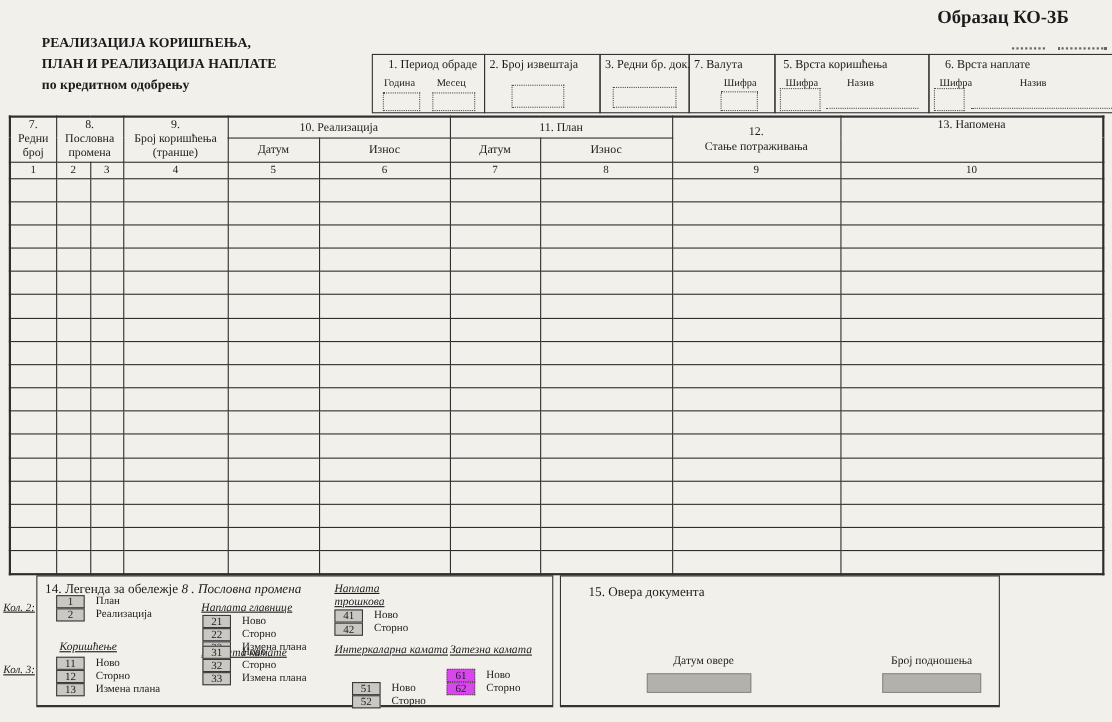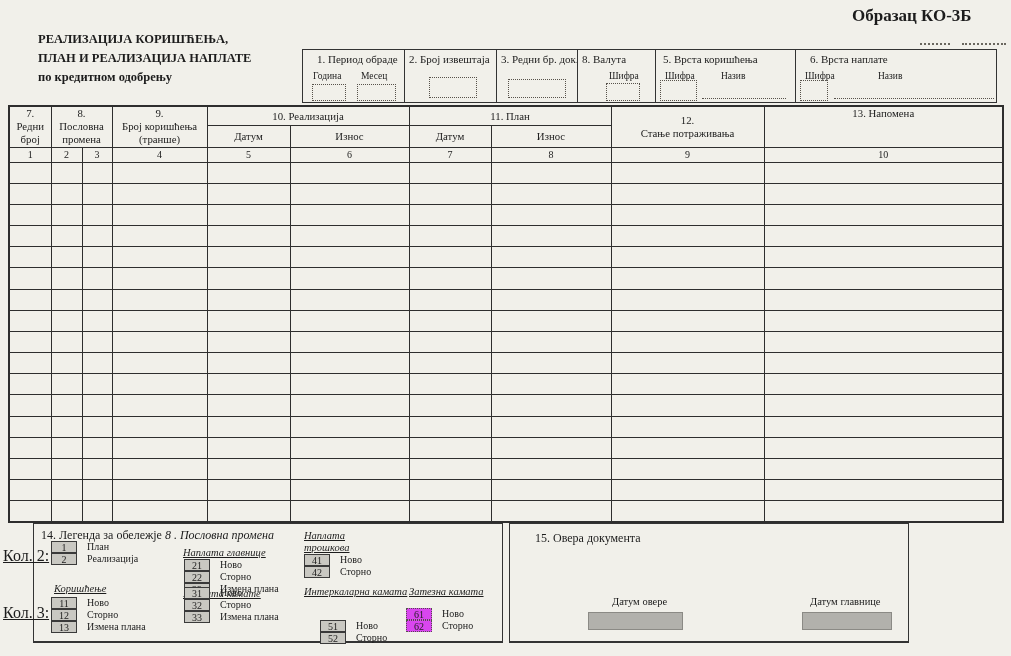--- a/index.html
+++ b/index.html
@@ -40,58 +40,58 @@
   .certbox{position:absolute;left:509px;top:523px;width:400px;height:120px;border:1px solid #333;border-bottom-width:2px;box-sizing:border-box;text-align:right;}
   .leg-title{position:absolute;left:7px;top:4px;font-size:12px;white-space:nowrap;}
   .leg-title .it{font-style:italic;}
   .lg-header{position:absolute;font-size:10.5px;font-style:italic;text-decoration:underline;white-space:nowrap;}
   .lgroup{position:absolute;}
   .lg-row{display:flex;align-items:center;height:12px;}
   .lg-row + .lg-row .lg-code{margin-top:-1px;}
   .lg-code{display:inline-block;width:26px;height:12px;line-height:12px;box-sizing:border-box;background:#c9c8c2;border:1px solid #3a3a3a;font-size:10px;text-align:center;}
   .lg-code.dotted{border:1px dotted #55504a;background:#d946ef;}
   .lg-label{font-size:10px;padding-left:10px;white-space:nowrap;line-height:12px;}
-  .kol-label{position:absolute;font-size:16px;text-decoration:underline;white-space:nowrap;}
+  .kol-label{position:absolute;font-size:10px;font-style:italic;text-decoration:underline;white-space:nowrap;}
   .cert-label{position:absolute;left:25px;top:7px;font-size:12px;}
   .date-label{position:absolute;font-size:10.5px;white-space:nowrap;}
   .date-box{position:absolute;height:18px;background:#b2b1ac;border:1px solid #8b8a85;box-sizing:border-box;}
 </style>
 </head>
 <body>
 
 <div id="page">
 
   <div class="title-block">
     <div class="title-line">РЕАЛИЗАЦИЈА КОРИШЋЕЊА,</div>
     <div class="title-line">ПЛАН И РЕАЛИЗАЦИЈА НАПЛАТЕ</div>
     <div class="title-line">по кредитном одобрењу</div>
   </div>
 
   <div class="form-code">Образац КО-3Б</div>
   <div class="regmark m1"></div>
   <div class="regmark m2"></div>
 
   <div class="hboxes">
-    <div class="hbox" style="width:103px;">
+    <div class="hbox" style="width:103px;margin-left:36px;">
       <div class="hb-label" style="left:14px;top:3px;">1. Период обраде</div>
       <div class="hb-sub" style="left:10px;top:21px;">Година</div>
       <div class="hb-sub" style="left:58px;top:21px;">Месец</div>
       <div class="dotted-box" style="left:9px;top:34px;width:34px;height:17px;"></div>
       <div class="dotted-box" style="left:54px;top:34px;width:39px;height:17px;"></div>
     </div>
-    <div class="hbox" style="width:93px;">
+    <div class="hbox" style="width:106px;">
       <div class="hb-label" style="left:4px;top:3px;">2. Број извештаја</div>
       <div class="dotted-box" style="left:24px;top:27px;width:48px;height:21px;"></div>
     </div>
     <div class="hbox" style="width:82px;">
       <div class="hb-label" style="left:4px;top:3px;">3. Редни бр. док.</div>
       <div class="dotted-box" style="left:11px;top:29px;width:58px;height:19px;"></div>
     </div>
     <div class="hbox" style="width:79px;">
-      <div class="hb-label" style="left:4px;top:3px;">8. Валута</div>
+      <div class="hb-label" style="left:4px;top:3px;">7. Валута</div>
       <div class="hb-sub" style="left:31px;top:21px;">Шифра</div>
       <div class="dotted-box" style="left:28px;top:33px;width:34px;height:18px;"></div>
     </div>
     <div class="hbox" style="width:141px;">
       <div class="hb-label" style="left:7px;top:3px;">5. Врста коришћења</div>
       <div class="hb-sub" style="left:9px;top:21px;">Шифра</div>
       <div class="dotted-box" style="left:4px;top:30px;width:37px;height:21px;"></div>
       <div class="hb-sub" style="left:65px;top:21px;">Назив</div>
       <div class="dotted-line" style="left:46px;top:48px;width:84px;"></div>
     </div>
@@ -471,17 +471,17 @@
       </div>
   </div>
 
   <div class="kol-label" style="left:3px;top:547px;">Кол. 2:</div>
   <div class="kol-label" style="left:3px;top:604px;">Кол. 3:</div>
 
   <div class="certbox">
     <div class="cert-label">15. Овера документа</div>
     <div class="date-label" style="left:102px;top:72px;">Датум овере</div>
     <div class="date-box" style="left:78px;top:88px;width:95px;"></div>
-    <div class="date-label" style="left:300px;top:72px;">Датум главнице</div>
+    <div class="date-label" style="left:300px;top:72px;">Број подношења</div>
     <div class="date-box" style="left:292px;top:88px;width:90px;"></div>
   </div>
 
 </div>
 
 </body></html>

